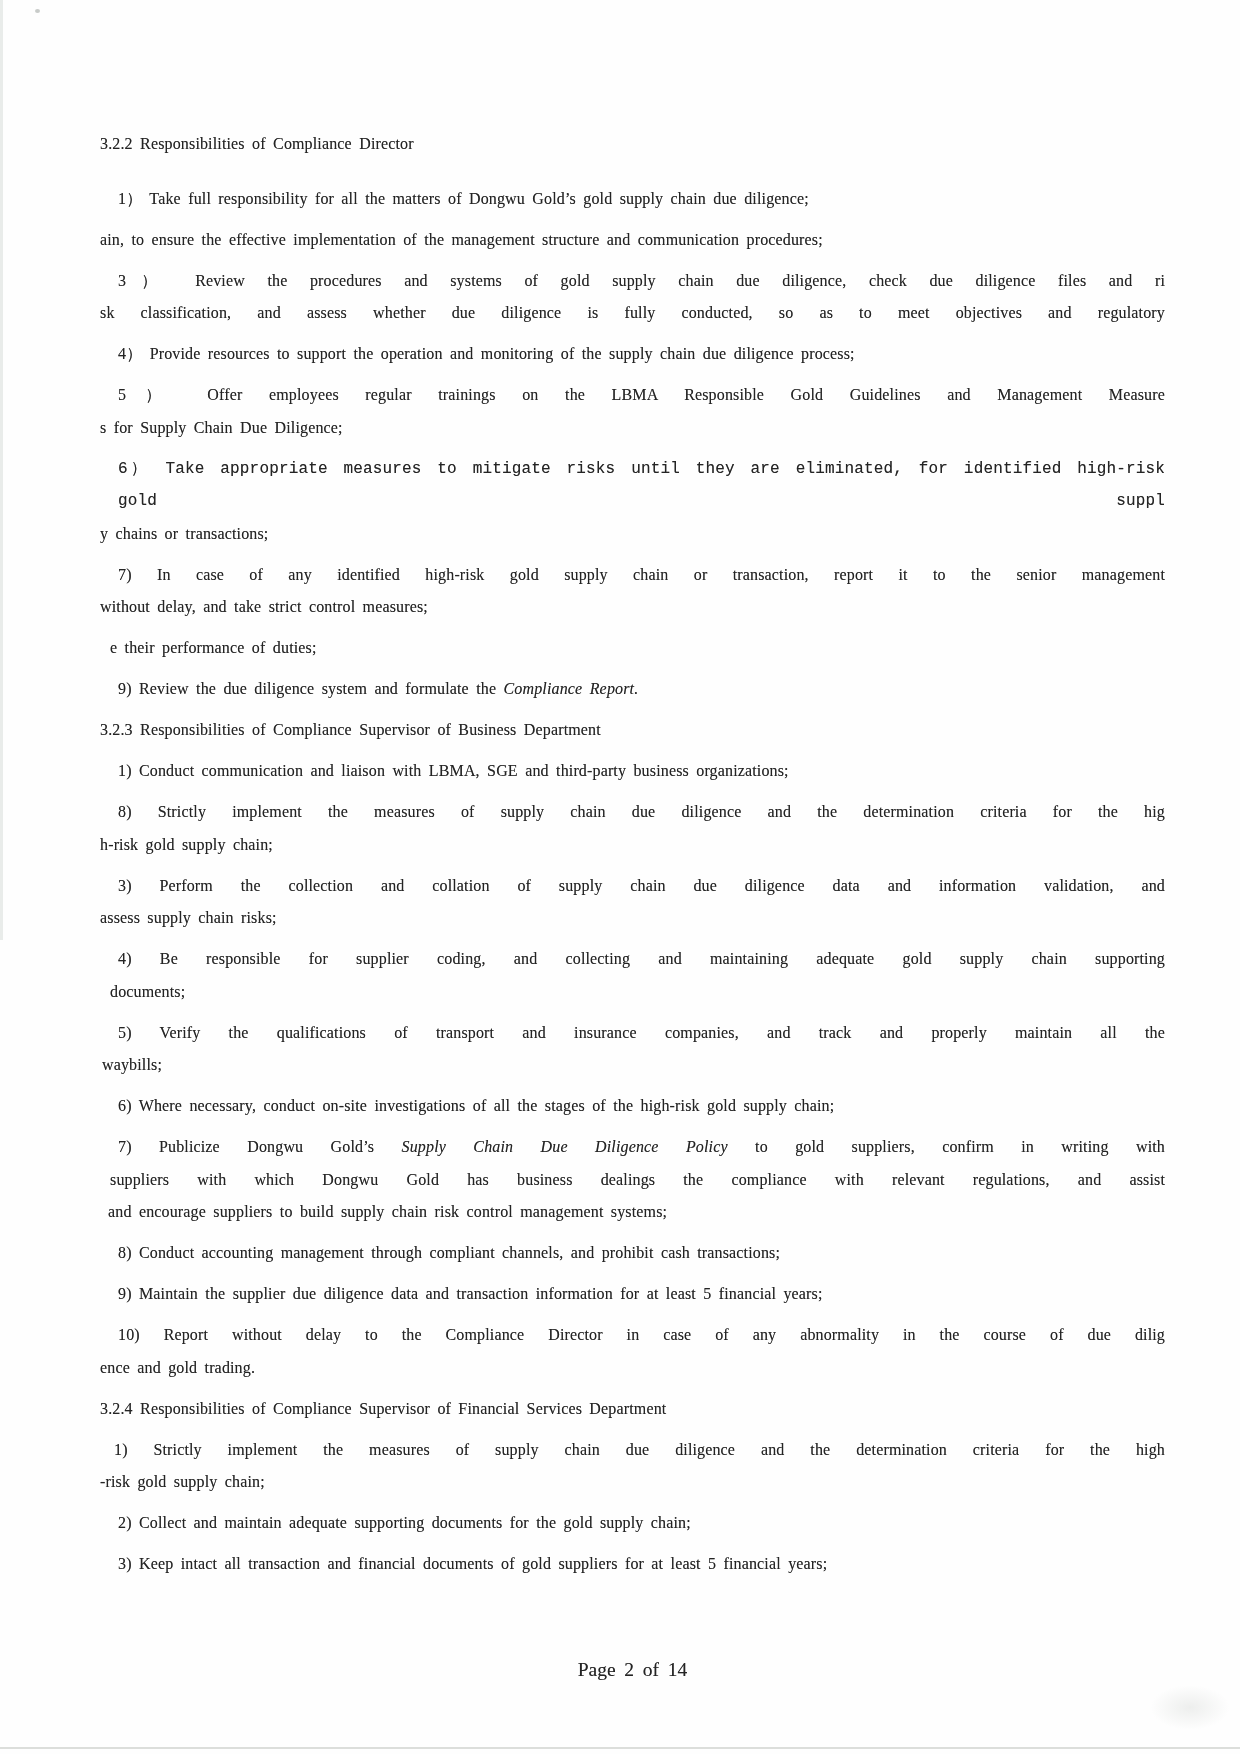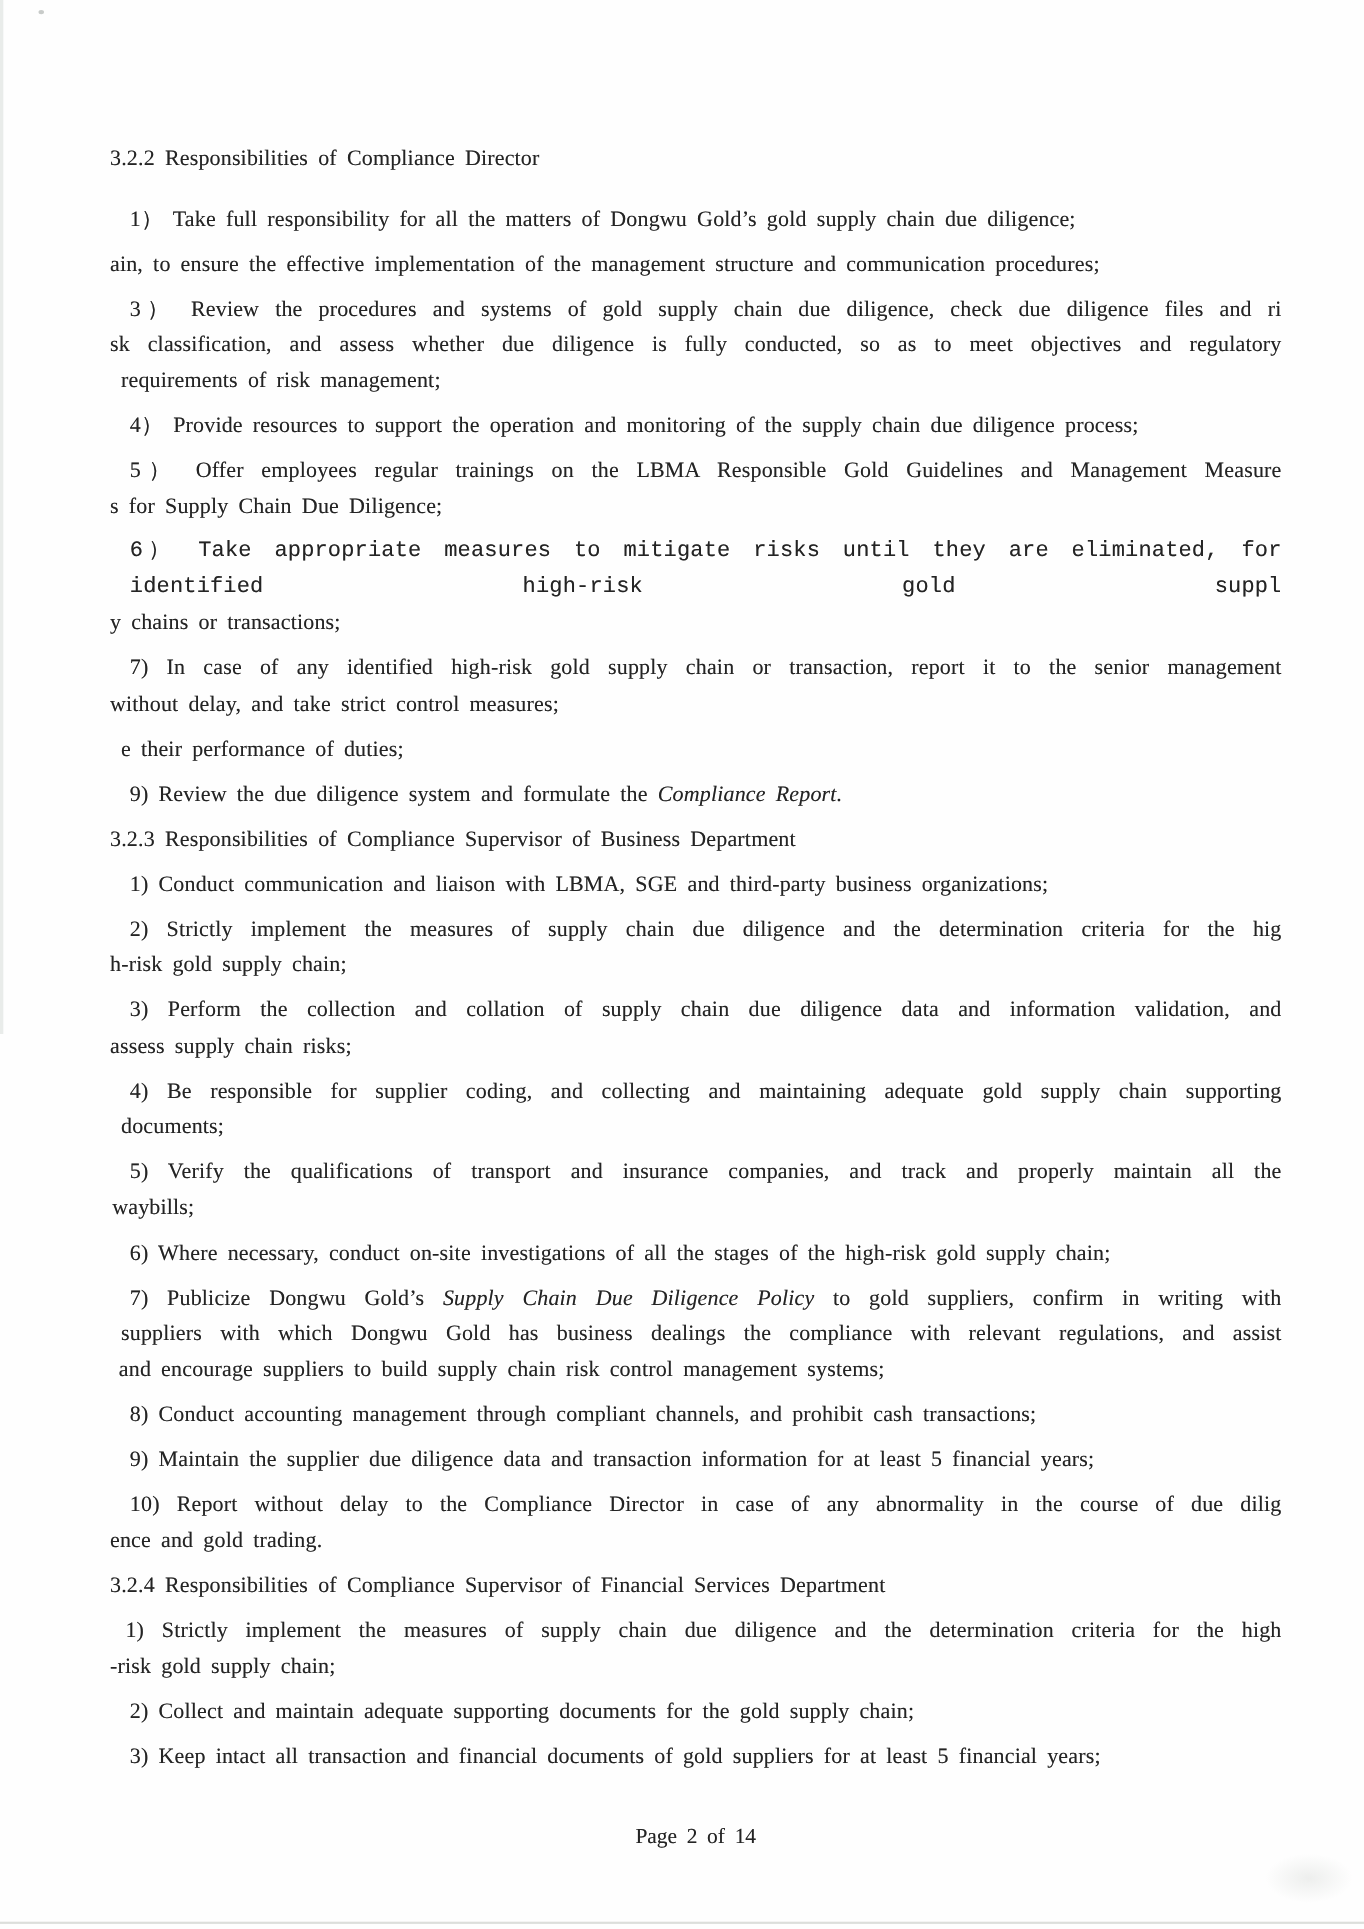--- a/index.html
+++ b/index.html
@@ -17,21 +17,21 @@
     color: #242424;
   }
   .content {
     position: absolute;
     left: 100px;
     top: 128px;
     width: 1065px;
   }
   .block + .block { margin-top: 8.5px; }
   .line {
-    font-size: 20px;
+    font-size: 16px;
     line-height: 32.5px;
     word-spacing: 0.2em;
     letter-spacing: 0.15px;
     text-shadow: 0 0 0.5px rgba(40,40,40,0.45);
   }
   .line.j {
     text-align: justify;
     text-align-last: justify;
     text-justify: inter-word;
   }
@@ -87,21 +87,20 @@
       </div>
       <div class="block para">
         <div class="line" style="padding-left: 18px; margin-top: 22px;"><span>1） Take full responsibility for all the matters of Dongwu Gold’s gold supply chain due diligence;</span></div>
       </div>
       <div class="block para">
         <div class="line"><span>ain, to ensure the effective implementation of the management structure and communication procedures;</span></div>
       </div>
       <div class="block para">
         <div class="line j" style="padding-left: 18px;"><span>3） Review the procedures and systems of gold supply chain due diligence, check due diligence files and ri</span></div>
         <div class="line j"><span>sk classification, and assess whether due diligence is fully conducted, so as to meet objectives and regulatory</span></div>
-        <div class="line" style="padding-left: 10px;"><span>requirements of risk management;</span></div>
       </div>
       <div class="block para">
         <div class="line" style="padding-left: 18px;"><span>4） Provide resources to support the operation and monitoring of the supply chain due diligence process;</span></div>
       </div>
       <div class="block para">
         <div class="line j" style="padding-left: 18px;"><span>5） Offer employees regular trainings on the LBMA Responsible Gold Guidelines and Management Measure</span></div>
         <div class="line"><span>s for Supply Chain Due Diligence;</span></div>
       </div>
       <div class="block para">
         <div class="line j" style="padding-left: 18px; font-family: Liberation Mono, monospace;"><span>6） Take appropriate measures to mitigate risks until they are eliminated, for identified high-risk gold suppl</span></div>
@@ -117,21 +116,21 @@
       <div class="block para">
         <div class="line" style="padding-left: 18px;"><span>9) Review the due diligence system and formulate the </span><span class="it">Compliance Report.</span></div>
       </div>
       <div class="block heading">
         <div class="line"><span>3.2.3 Responsibilities of Compliance Supervisor of Business Department</span></div>
       </div>
       <div class="block para">
         <div class="line" style="padding-left: 18px;"><span>1) Conduct communication and liaison with LBMA, SGE and third-party business organizations;</span></div>
       </div>
       <div class="block para">
-        <div class="line j" style="padding-left: 18px;"><span>2) Strictly implement the measures of supply chain due diligence and the determination criteria for the hig</span></div>
+        <div class="line j" style="padding-left: 18px;"><span>8) Strictly implement the measures of supply chain due diligence and the determination criteria for the hig</span></div>
         <div class="line"><span>h-risk gold supply chain;</span></div>
       </div>
       <div class="block para">
         <div class="line j" style="padding-left: 18px;"><span>3) Perform the collection and collation of supply chain due diligence data and information validation, and</span></div>
         <div class="line"><span>assess supply chain risks;</span></div>
       </div>
       <div class="block para">
         <div class="line j" style="padding-left: 18px;"><span>4) Be responsible for supplier coding, and collecting and maintaining adequate gold supply chain supporting</span></div>
         <div class="line" style="padding-left: 10px;"><span>documents;</span></div>
       </div>

